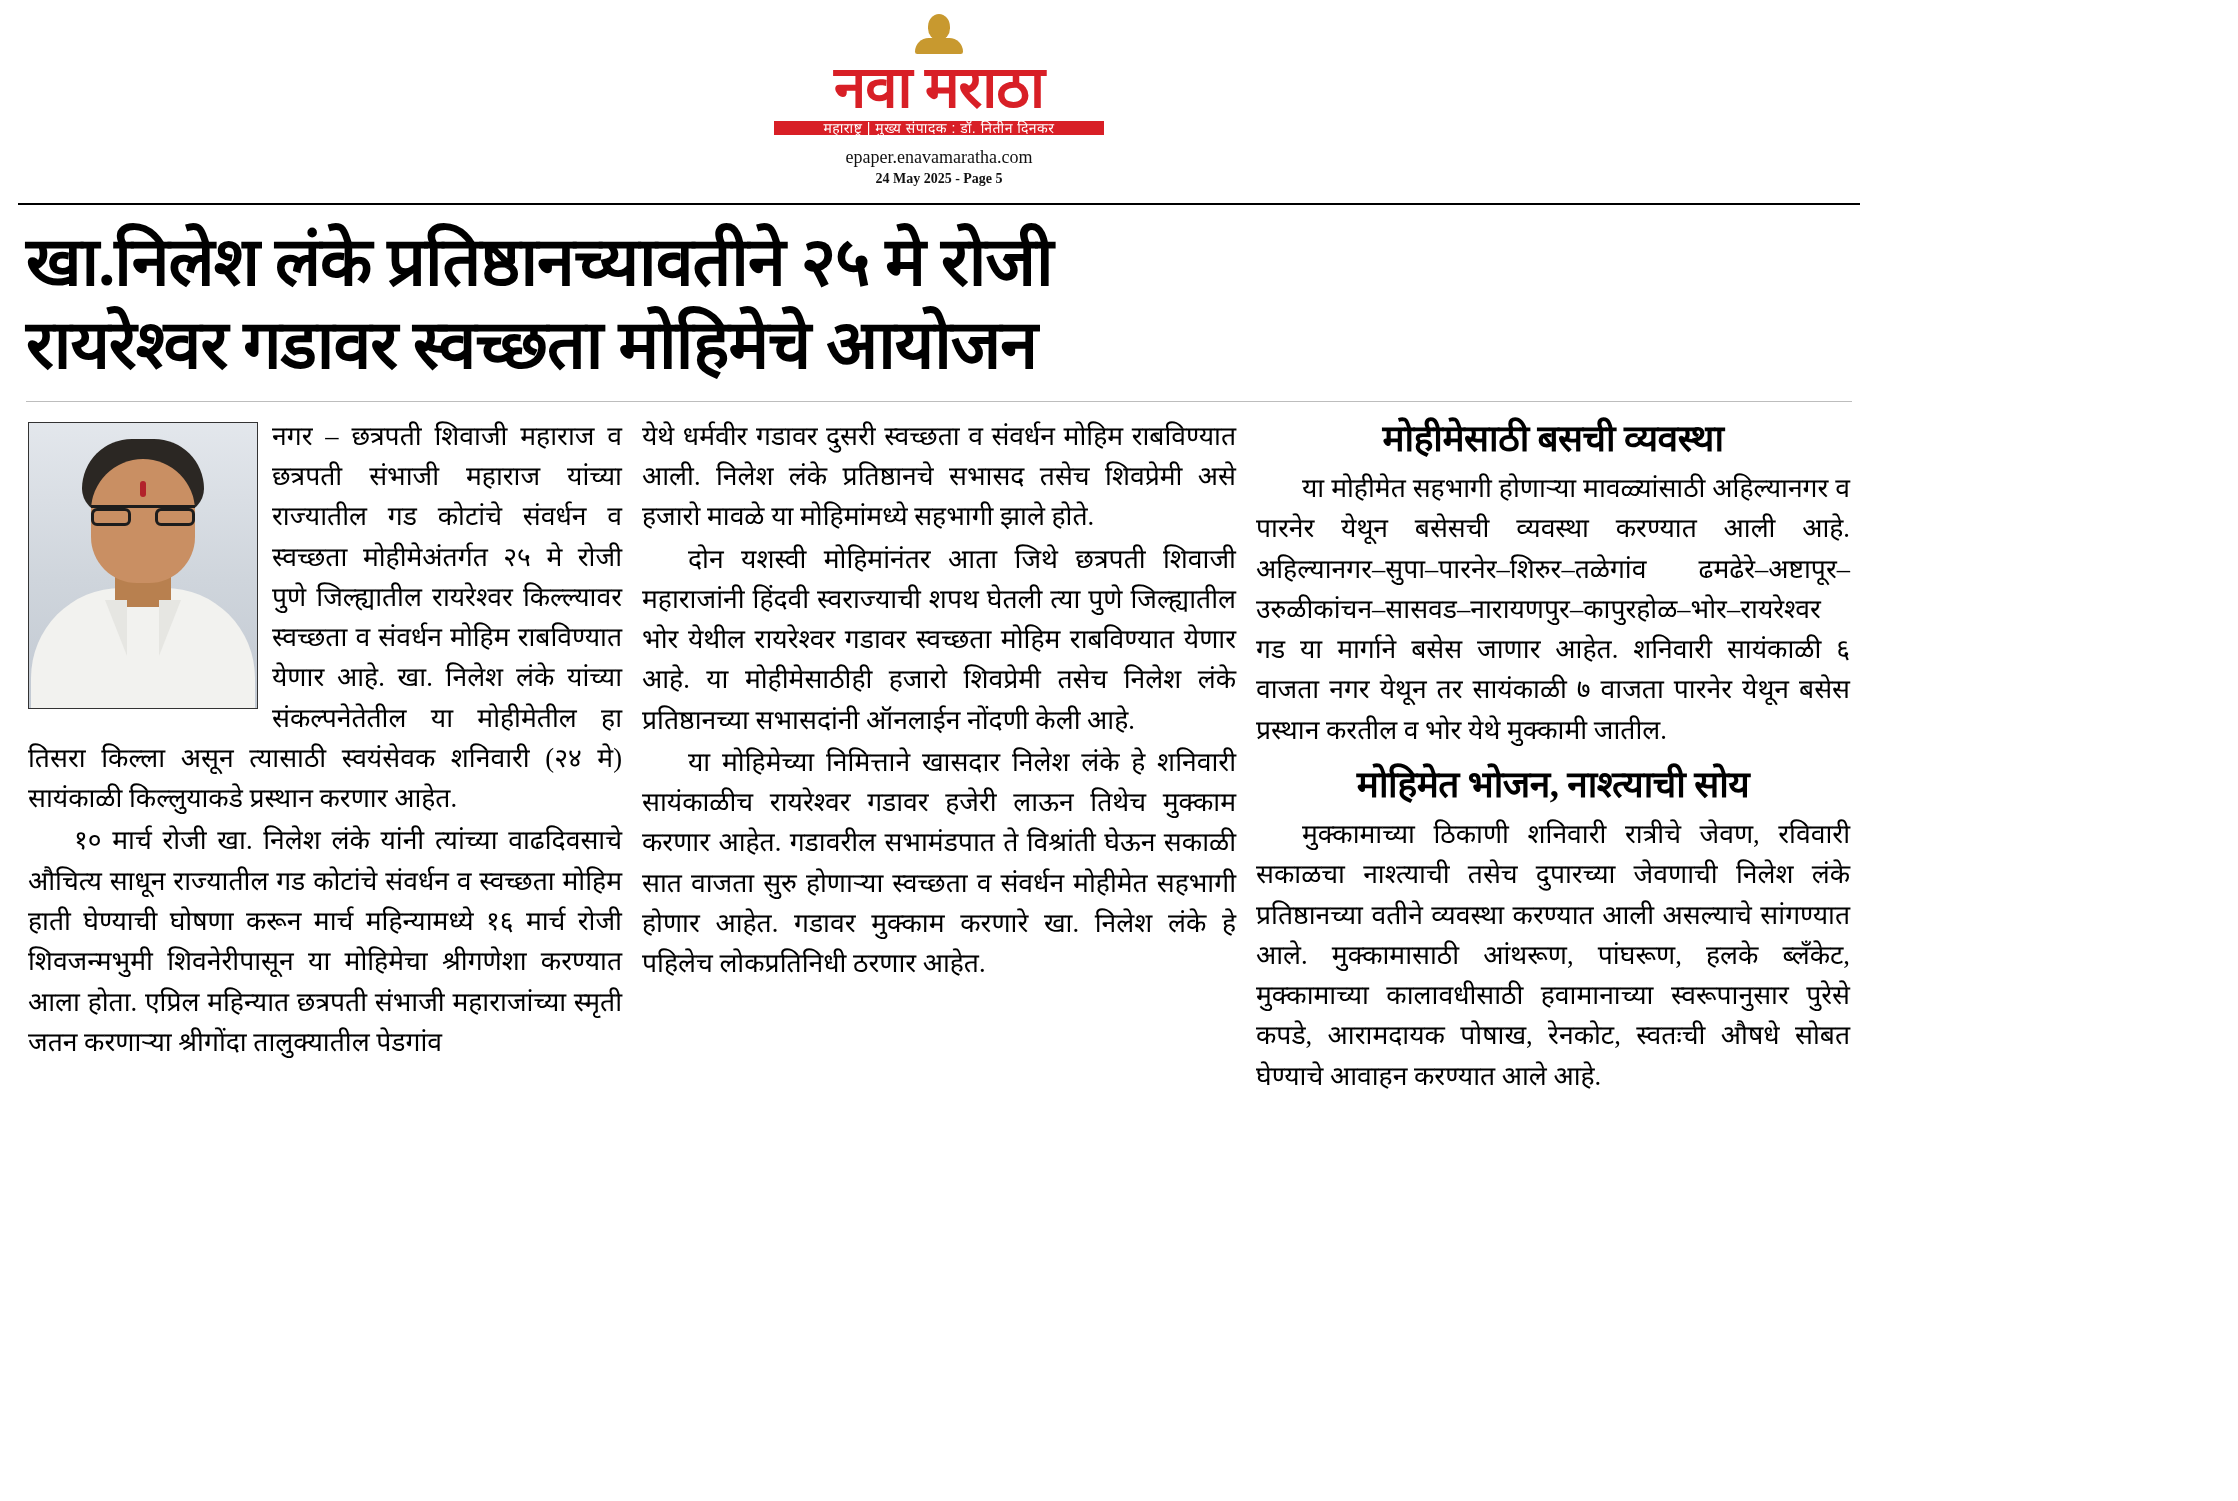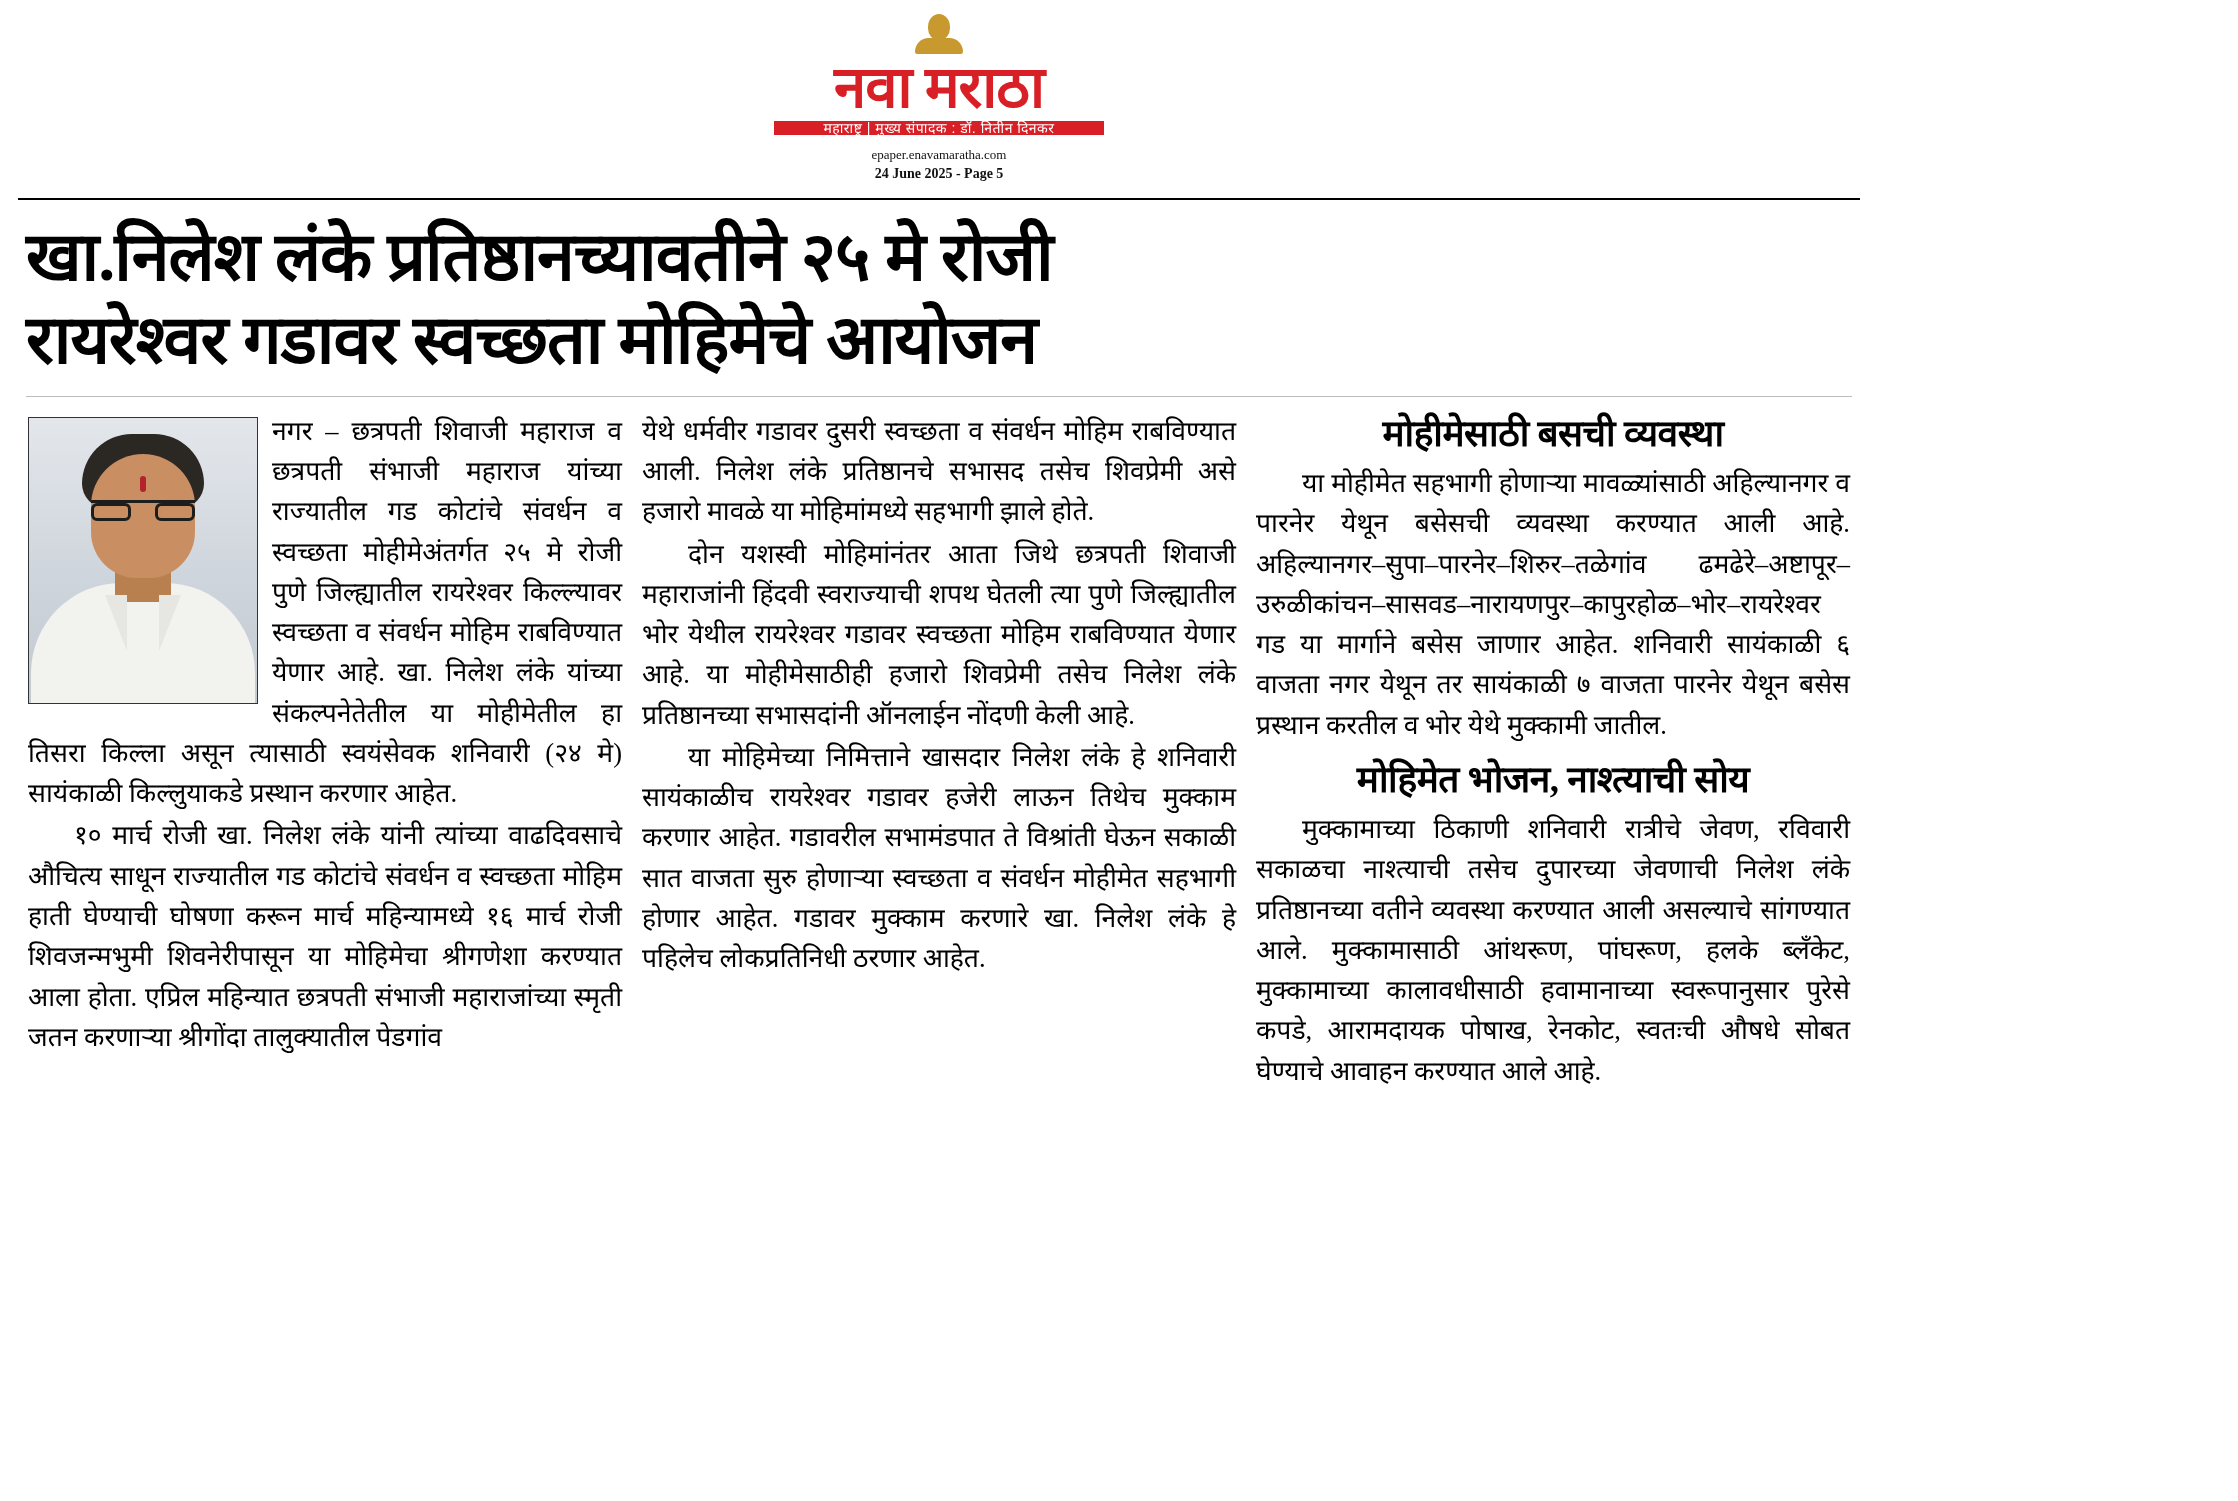--- a/index.html
+++ b/index.html
@@ -76,21 +76,21 @@
     background: #d81f26;
     color: #ffffff;
     font-size: 14px;
     line-height: 14px;
     letter-spacing: 0.5px;
     white-space: nowrap;
     overflow: hidden;
   }
   .epaper-url {
     margin-top: 8px;
-    font-size: 13px;
+    font-size: 18px;
     color: #111111;
     font-family: "Liberation Serif", serif;
   }
   .issue-line {
     margin-top: 3px;
     font-size: 14px;
     font-weight: bold;
     color: #111111;
     font-family: "Liberation Serif", serif;
   }
@@ -240,21 +240,21 @@
   <div class="masthead">
     <div class="logo-wrap">
       <div class="logo-emblem">
         <div class="head"></div>
         <div class="shoulders"></div>
       </div>
       <div class="logo-title">नवा मराठा</div>
       <div class="logo-strip">महाराष्ट्र | मुख्य संपादक : डॉ. नितीन दिनकर</div>
     </div>
     <div class="epaper-url">epaper.enavamaratha.com</div>
-    <div class="issue-line">24 June 2025 - Page 5</div>
+    <div class="issue-line">24 May 2025 - Page 5</div>
   </div>
 
   <div class="rule-top"></div>
 
   <div class="headline">
     <span class="ln">खा.निलेश लंके प्रतिष्ठानच्यावतीने २५ मे रोजी</span>
     <span class="ln">रायरेश्वर गडावर स्वच्छता मोहिमेचे आयोजन</span>
   </div>
 
   <div class="rule-head"></div>

